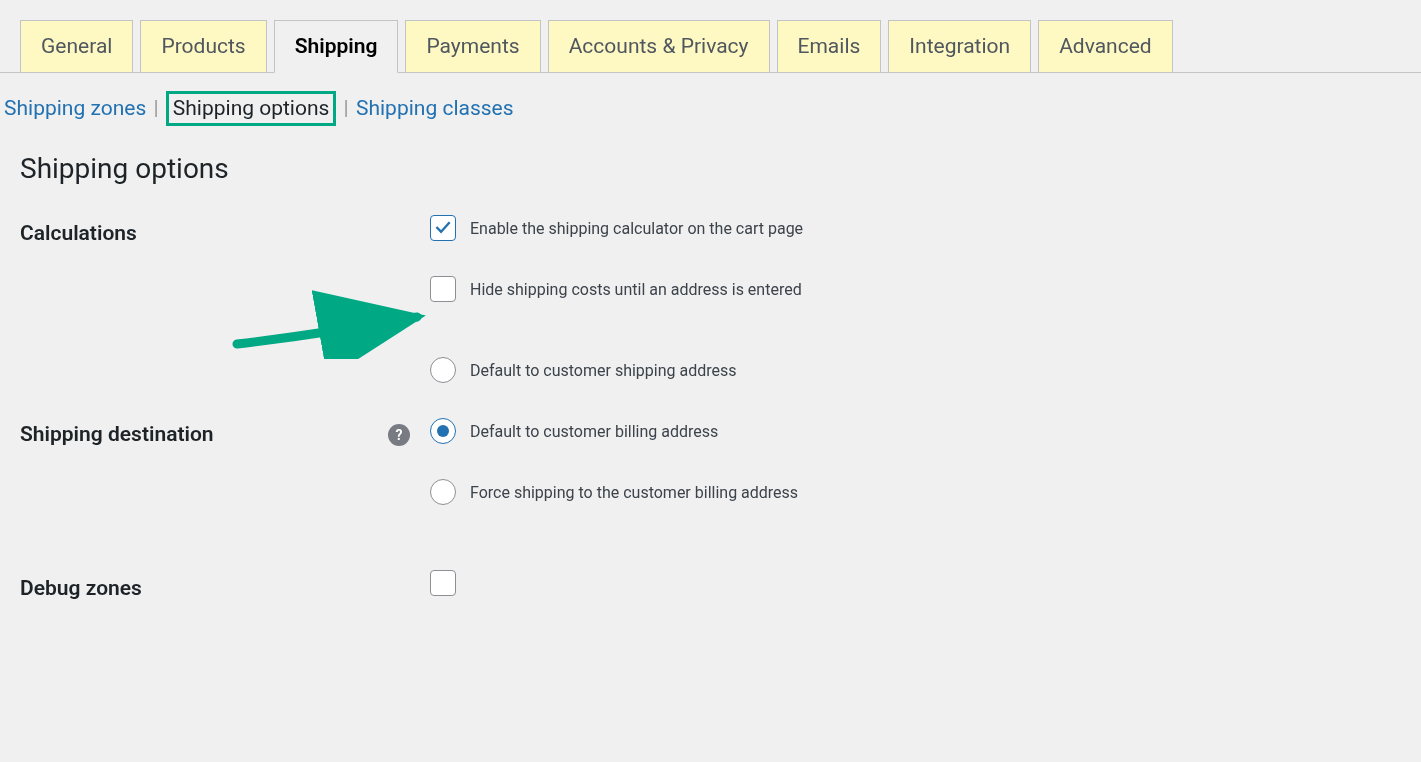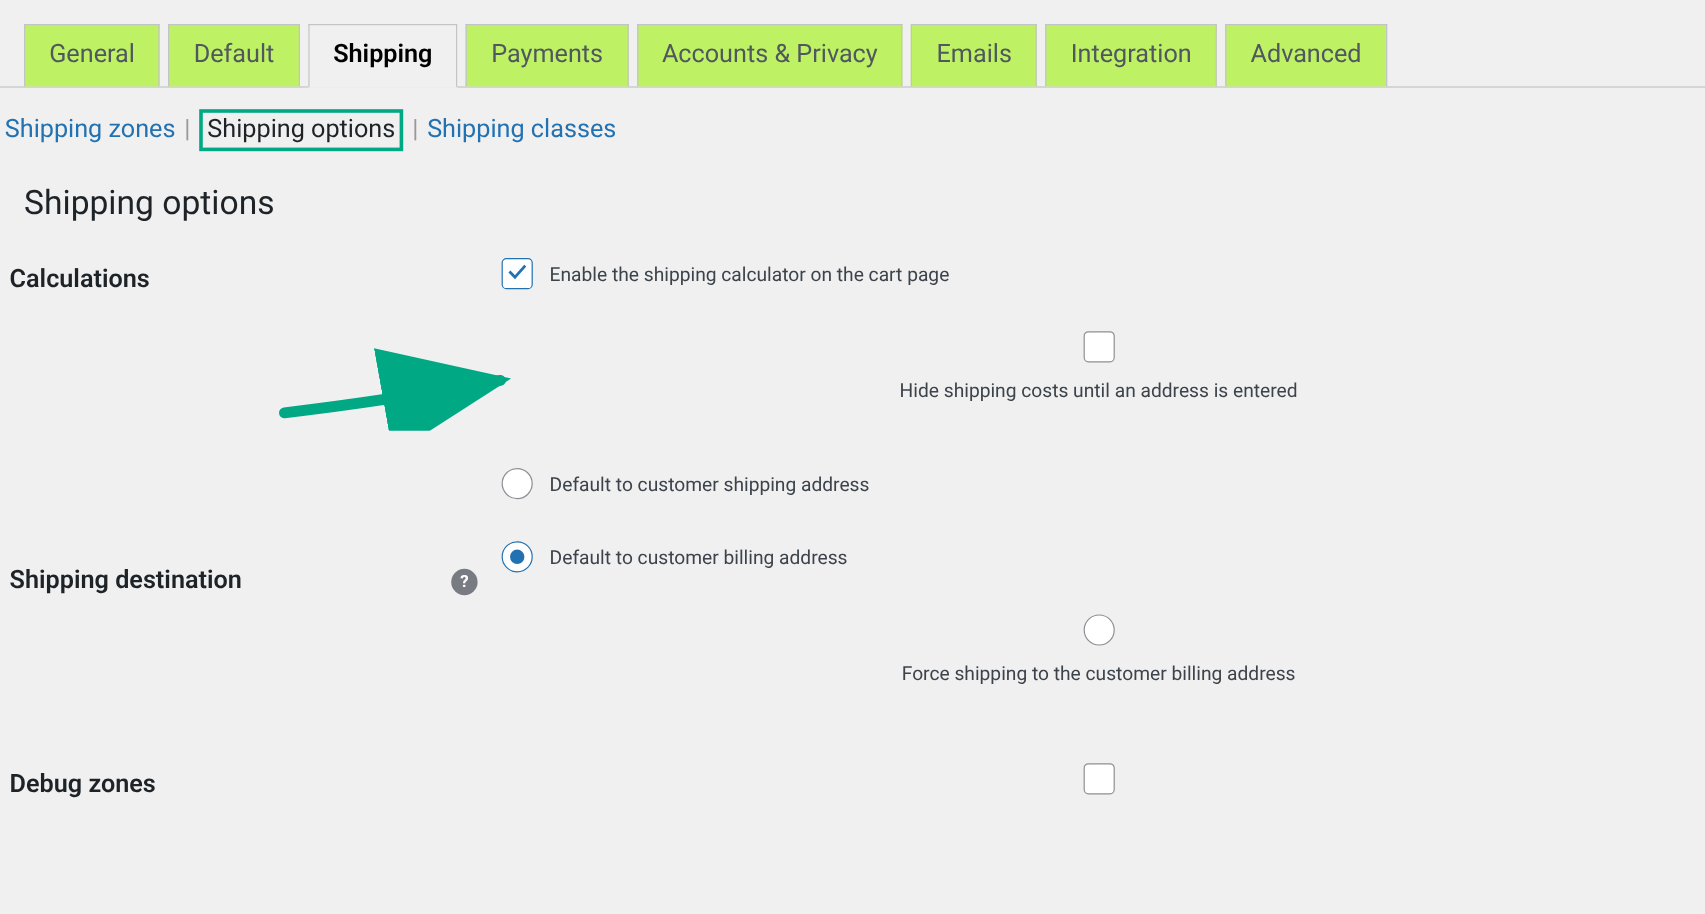--- a/index.html
+++ b/index.html
@@ -13,21 +13,21 @@
       color: #3c434a;
       padding: 0;
     }
     .nav-tabs {
       display: flex;
       gap: 7px;
       padding: 20px 20px 0 20px;
       border-bottom: 1px solid #c3c4c7;
     }
     .nav-tab {
-      background: #bef264;
+      background: #fef9c3;
       border: 1px solid #c3c4c7;
       border-bottom: none;
       padding: 12px 20px;
       font-size: 21px;
       color: #50575e;
       cursor: pointer;
       font-weight: 400;
       line-height: 1.3;
     }
     .nav-tab.active {
@@ -59,21 +59,21 @@
       line-height: 1.2;
     }
     .page-title {
       font-size: 28px;
       font-weight: 400;
       color: #1d2327;
       padding: 8px 20px 30px 20px;
     }
     .form-table {
       width: 100%;
-      padding: 0 8px;
+      padding: 0 20px;
     }
     .form-row {
       display: flex;
       align-items: flex-start;
       margin-bottom: 30px;
     }
     .form-label {
       width: 410px;
       flex-shrink: 0;
       font-size: 21px;
@@ -88,21 +88,20 @@
     .field-option {
       display: flex;
       align-items: center;
       gap: 14px;
       margin-bottom: 35px;
       font-size: 16px;
       color: #3c434a;
     }
     .field-option:last-child {
       margin-bottom: 0;
-      flex-direction: column;
     }
     .checkbox {
       width: 26px;
       height: 26px;
       border: 1px solid #8c8f94;
       border-radius: 4px;
       background: #fff;
       display: flex;
       align-items: center;
       justify-content: center;
@@ -162,21 +161,21 @@
       left: 232px;
       top: 279px;
       pointer-events: none;
     }
   </style>
 </head>
 <body>
 
 <div class="nav-tabs">
   <div class="nav-tab">General</div>
-  <div class="nav-tab">Default</div>
+  <div class="nav-tab">Products</div>
   <div class="nav-tab active">Shipping</div>
   <div class="nav-tab">Payments</div>
   <div class="nav-tab">Accounts &amp; Privacy</div>
   <div class="nav-tab">Emails</div>
   <div class="nav-tab">Integration</div>
   <div class="nav-tab">Advanced</div>
 </div>
 
 <div class="sub-nav">
   <a>Shipping zones</a>

